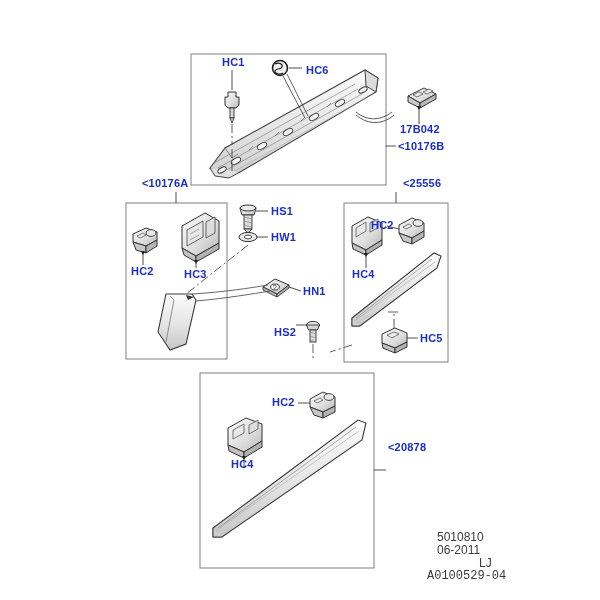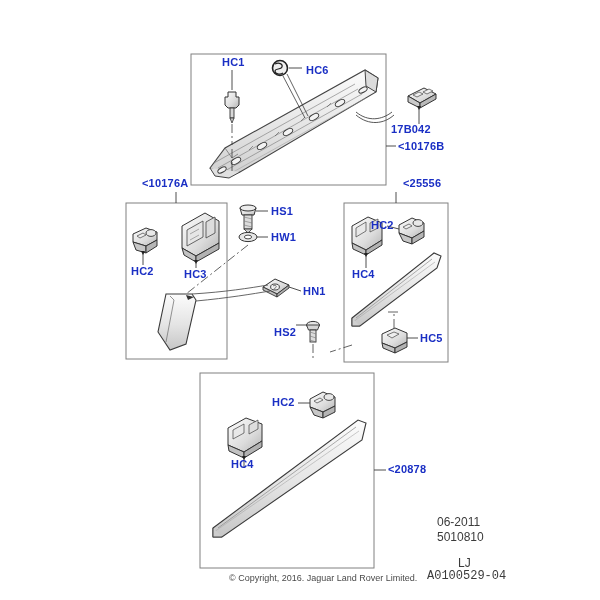--- a/index.html
+++ b/index.html
@@ -241,41 +241,40 @@
       <path d="M218,528 L356,427" fill="none" stroke="#8a8a8a" stroke-width="0.7"></path>
       <path d="M214,532 L359,431" fill="none" stroke="#a8a8a8" stroke-width="0.6"></path>
       <path d="M213,528 L213,537 L222,537" fill="#cdcdcd" stroke="#3a3a3a" stroke-width="0.9"></path>
     </g>
 
   </svg>
 
   
   <div class="lbl" style="left:222px;top:56px;">HC1</div>
   <div class="lbl" style="left:306px;top:64px;">HC6</div>
-  <div class="lbl" style="left:391px;top:123px;">17B042</div>
+  <div class="lbl" style="left:400px;top:123px;">17B042</div>
   <div class="lbl" style="left:398px;top:140px;text-align:center;">&lt;10176B</div>
 
   <div class="lbl" style="left:142px;top:177px;text-align:center;">&lt;10176A</div>
   <div class="lbl" style="left:131px;top:265px;">HC2</div>
   <div class="lbl" style="left:184px;top:268px;">HC3</div>
   <div class="lbl" style="left:271px;top:205px;">HS1</div>
   <div class="lbl" style="left:271px;top:231px;">HW1</div>
   <div class="lbl" style="left:303px;top:285px;">HN1</div>
   <div class="lbl" style="left:274px;top:326px;text-align:center;">HS2</div>
 
   <div class="lbl" style="left:403px;top:177px;">&lt;25556</div>
   <div class="lbl" style="left:371px;top:219px;">HC2</div>
   <div class="lbl" style="left:352px;top:268px;">HC4</div>
   <div class="lbl" style="left:420px;top:332px;">HC5</div>
 
   <div class="lbl" style="left:272px;top:396px;">HC2</div>
   <div class="lbl" style="left:231px;top:458px;">HC4</div>
-  <div class="lbl" style="left:388px;top:463px;">&lt;20878</div>
+  <div class="lbl" style="left:388px;top:441px;">&lt;20878</div>
 
   
   <div class="foot" style="left:437px;top:530px;">5010810</div>
-  <div class="foot" style="left:437px;top:515px;text-align:right;">06-2011</div>
-  <div class="foot" style="left:426px;top:556px;padding-left:32px;">LJ</div>
+  <div class="foot" style="left:437px;top:543px;text-align:right;">06-2011</div>
+  <div class="foot" style="left:447px;top:556px;padding-left:32px;">LJ</div>
   <div class="foot" style="left:427px;top:569px;font-family:Liberation Mono, monospace;">A0100529-04</div>
 
-  <div class="copy" style="left:229px;top:573px;">© Copyright, 2016. Jaguar Land Rover Limited.</div>
 
 </div>
 
 </body></html>

